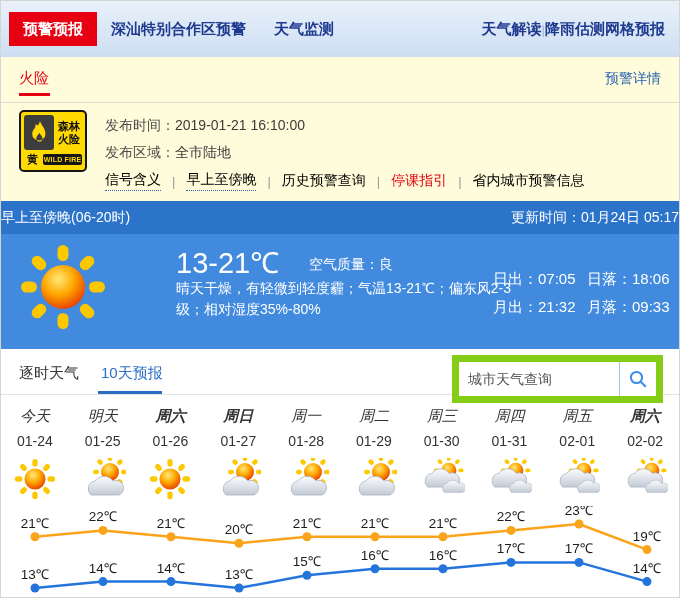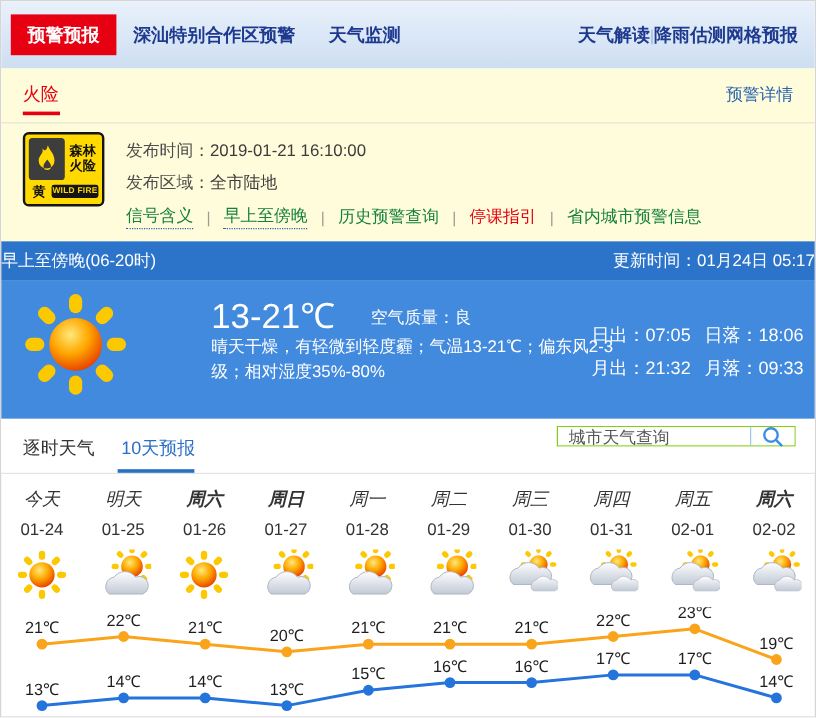--- a/index.html
+++ b/index.html
@@ -26,42 +26,42 @@
   .fi-top { display: flex; gap: 2px; flex: 1; }
   .fi-flame { flex: 1.15; background: #3d3d3d; border-radius: 3px; display: flex; align-items: center; justify-content: center; }
   .fi-cn { flex: 1; font-size: 11px; font-weight: bold; color: #111; line-height: 13px; display: flex; flex-direction: column; align-items: center; justify-content: center; }
   .fi-bottom { display: flex; align-items: center; gap: 2px; height: 15px; }
   .fi-level { font-size: 11px; font-weight: bold; color: #111; padding: 0 3px; }
   .fi-en { flex: 1; background: #151515; color: #ffd900; font-size: 7px; font-weight: bold; text-align: center; border-radius: 2px; padding: 2px 0; letter-spacing: .2px; }
   .pub-row { position: absolute; left: 104px; font-size: 14px; color: #4d4d4d; }
   .pub-row .pub-label { color: #4d4d4d; }
   .pub-row .pub-value { color: #3c3c3c; }
   .warn-links { position: absolute; left: 104px; top: 68px; font-size: 14px; display: flex; align-items: center; }
-  .warn-link { color: #15803d; cursor: pointer; white-space: nowrap; }
+  .warn-link { color: #000000; cursor: pointer; white-space: nowrap; }
   .warn-link.red { color: #e60012; }
   .warn-link.dotted { border-bottom: 1px dotted #2c64b1; padding-bottom: 1px; }
   .warn-link-sep { color: #9a9a9a; margin: 0 11px; font-size: 13px; }
 
   
   .blue-head { height: 33px; background: #2b74c9; color: #fff; font-size: 14px; display: flex; align-items: center; justify-content: space-between; padding: 0 0; }
   .blue-body { position: relative; height: 115px; background: #428ade; color: #fff; }
   .big-sun { position: absolute; left: 14px; top: 3px; }
   .cur-temp { position: absolute; left: 175px; top: 8px; font-size: 29px; }
   .cur-aqi { position: absolute; left: 308px; top: 22px; font-size: 14px; }
   .cur-desc { position: absolute; left: 175px; top: 44px; width: 336px; font-size: 14px; line-height: 21px; }
   .astro { position: absolute; left: 492px; top: 36px; display: grid; grid-template-columns: 94px auto; row-gap: 9px; font-size: 15px; }
   .astro-item { white-space: nowrap; }
 
   
   .tabrow { position: relative; height: 46px; background: #fff; border-bottom: 1px solid #e4e4e4; }
   .tab { position: absolute; top: 15px; font-size: 15px; color: #333; cursor: pointer; }
   .tab-hourly { left: 18px; }
   .tab-tenday { left: 100px; color: #2a6fc5; }
   .tab-underline { position: absolute; left: 97px; bottom: 0; width: 64px; height: 3px; background: #2a6fc5; }
-  .searchbox { position: absolute; right: 16px; top: 6px; height: 17px; display: flex; border: 1px solid #84cc16; background: #fff; }
+  .searchbox { position: absolute; right: 16px; top: 6px; height: 48px; display: flex; border: 7px solid #84cc16; background: #fff; }
   .search-input { border: none; outline: none; width: 160px; padding: 0 9px; font-size: 14px; color: #333; font-family: "Liberation Sans", sans-serif; }
   .search-input::placeholder { color: #555; opacity: 1; }
   .search-btn { width: 37px; border: none; border-left: 1px solid #9fc4ec; background: #fff; display: flex; align-items: center; justify-content: center; cursor: pointer; }
 
   
   .forecast { display: flex; height: 111px; }
   .day-col { width: 68px; text-align: center; cursor: pointer; }
   .day-name { margin-top: 12px; font-size: 15px; color: #333; height: 20px; font-style: italic; }
   .day-name.bold { font-weight: bold; }
   .day-date { margin-top: 6px; font-size: 14px; color: #333; height: 18px; }

